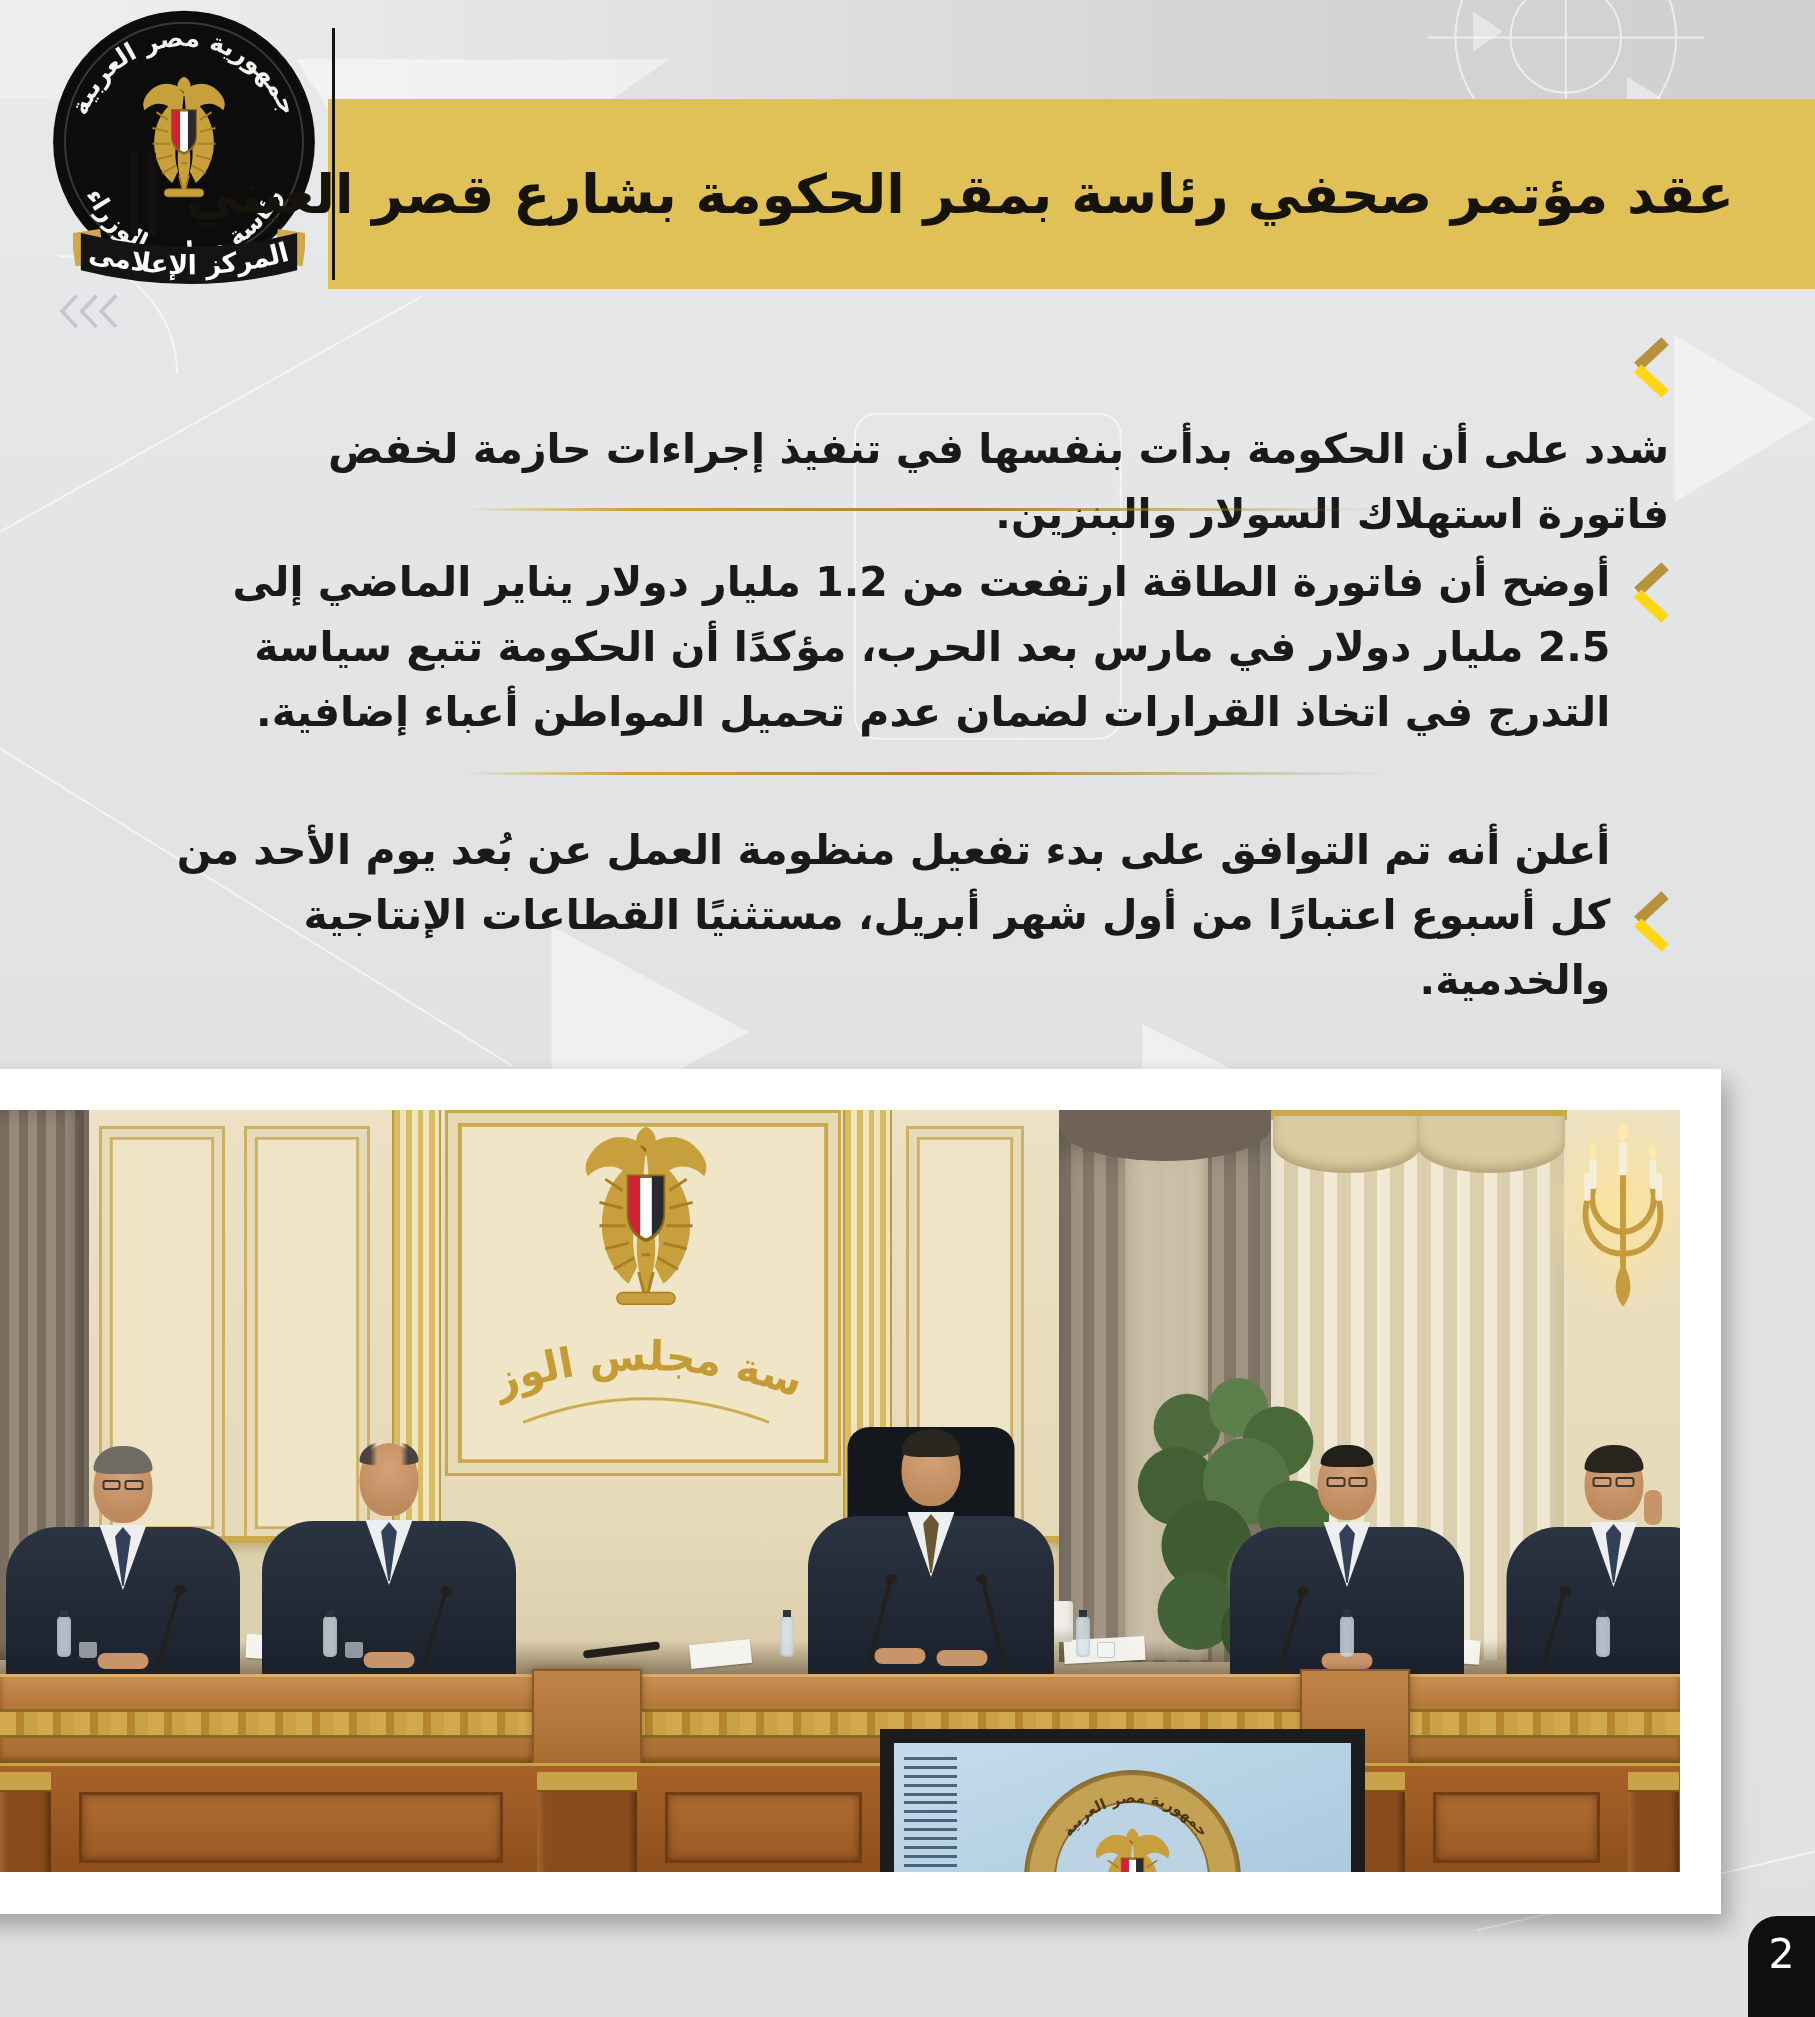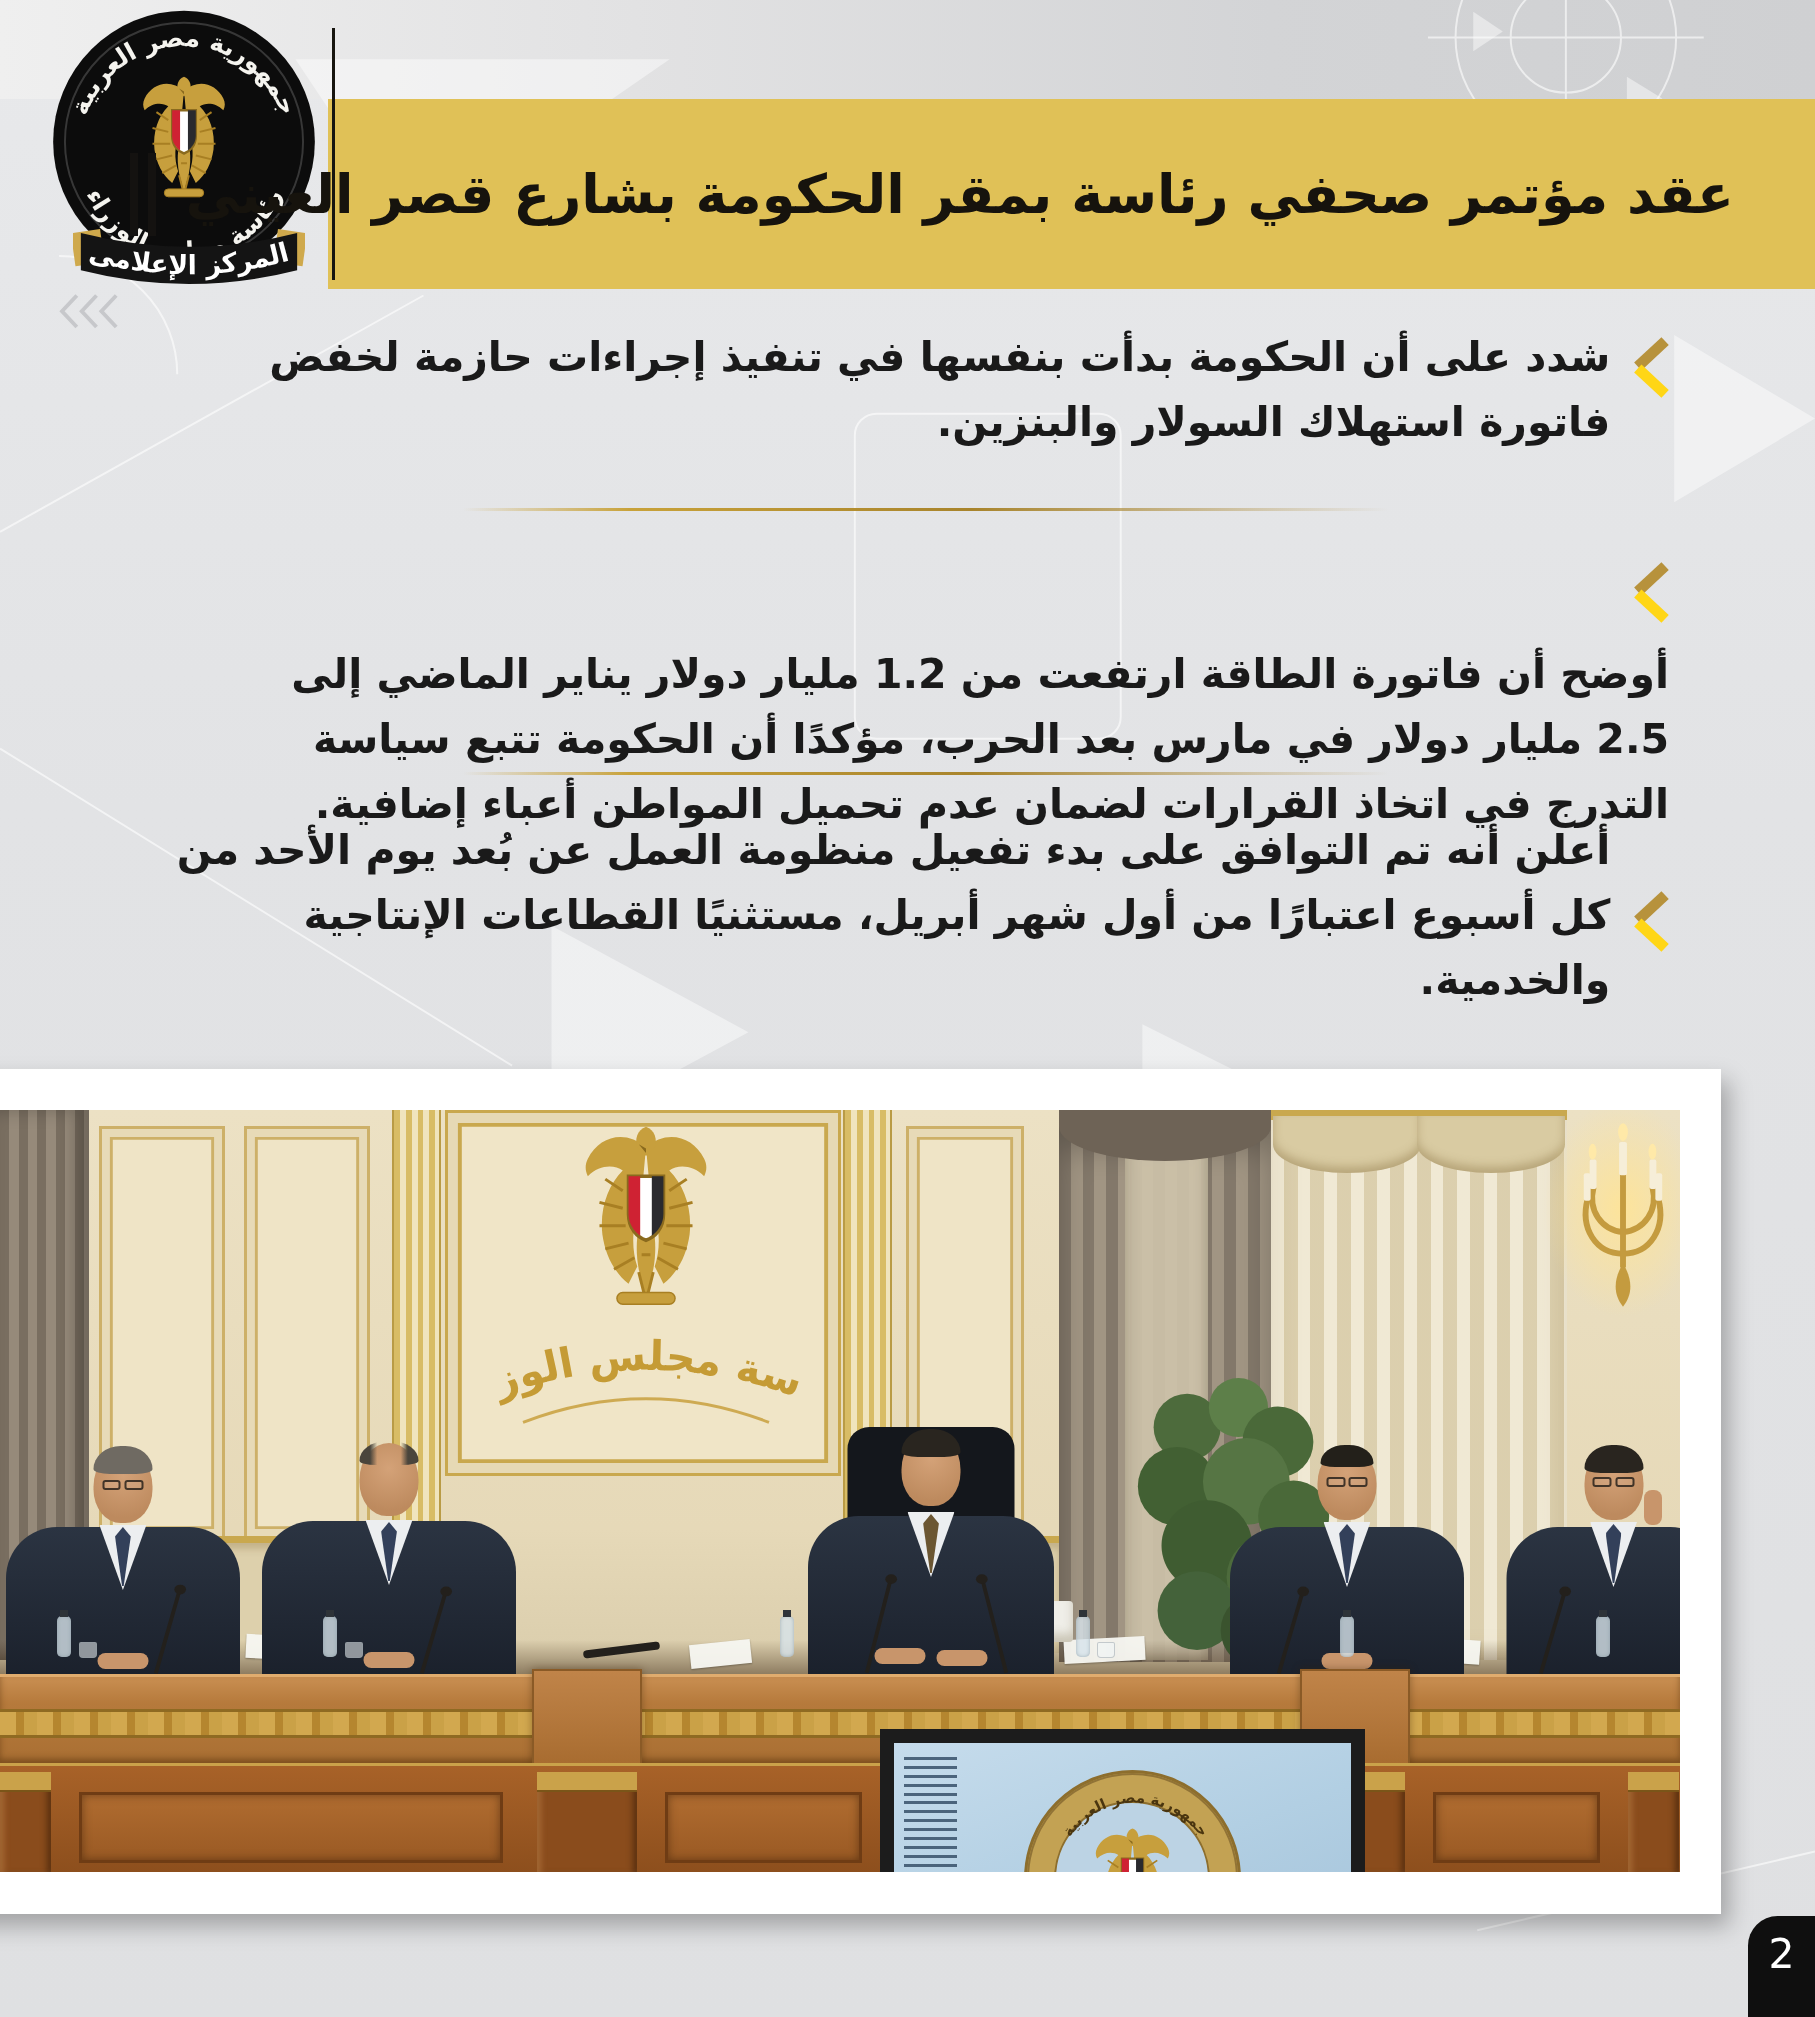--- a/index.html
+++ b/index.html
@@ -25,21 +25,21 @@
   .htext { font-size:54px; font-weight:bold; color:#16130d; letter-spacing:0; white-space:nowrap; }
   .hbars { display:flex; gap:9.9px; margin:0 29.6px; }
   .hbars i { display:block; width:7.9px; height:83px; background:#141210; }
   .vline { position:absolute; left:332px; top:27.6px; width:3px; height:252px; background:#17150f; }
 
   
   .bullet { position:absolute; right:146px; display:flex; direction:rtl; align-items:flex-start; gap:19.7px; }
   .bullet p { width:1458px; font-size:41px; font-weight:bold; line-height:1.58;
               text-align:right; color:#1a1a1a; }
   .chev { margin-top:11.8px; flex:0 0 auto; }
-  .b1 { top:325px; } .b2 { top:550px;flex-direction:column; } .b3 { top:818px;align-items:center; }
+  .b1 { top:325px;flex-direction:column; } .b2 { top:550px; } .b3 { top:818px;align-items:center; }
   .divider { position:absolute; left:463px; width:926px; height:3px;
     background:linear-gradient(90deg,rgba(200,162,58,0) 0%,#c8a23a 18%,#a8842c 55%,rgba(200,162,58,0) 100%); }
   .d1 { top:508px; } .d2 { top:772px; }
 
   
   .photo { position:absolute; left:-41px; top:1069px; width:1762px; height:845px;
            background:#ffffff; padding:41px; box-shadow:7.9px 11.8px 21.7px rgba(0,0,0,.28); }
   .scene { position:relative; width:1680px; height:762px; overflow:hidden;
            background:linear-gradient(180deg,#ece1c4 0%,#e6d9b8 55%,#dccfae 70%); }
   .scene > * { position:absolute; }

